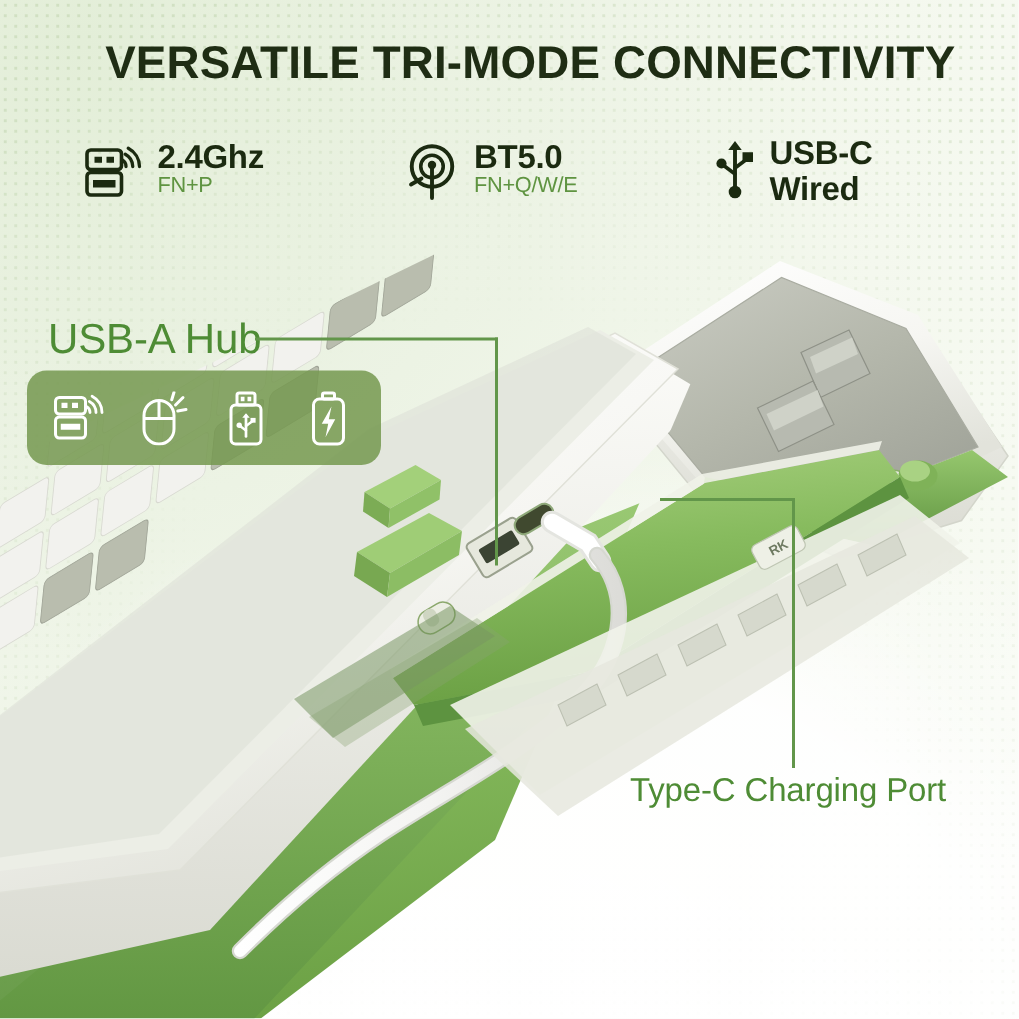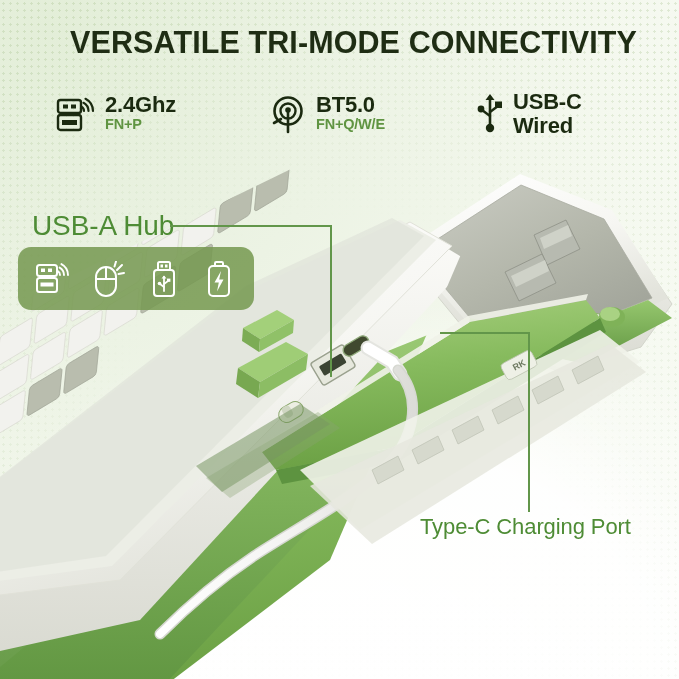--- a/index.html
+++ b/index.html
@@ -60,21 +60,21 @@
   .mode.m1{ width:215px; }
   .mode.m2{ width:205px; }
   .mode.m3{ width:150px; }
   .mode .glyph{ flex:0 0 auto; padding-top:2px; }
   .mode .txt{ line-height:1; }
   .mode .big{
     font-size:22px; font-weight:bold; color:#1b2a10; letter-spacing:-.2px;
     white-space:nowrap;
   }
   .mode .sub{
-    margin-top:4px; font-size:14.5px; font-weight:bold;
+    margin-top:4px; font-size:14.5px; font-weight:normal;
     color:#5f9441; letter-spacing:-.2px; white-space:nowrap;
   }
   .mode .big.two{ line-height:1.08; }
 
   
   #photo{ position:absolute; inset:0; pointer-events:none; }
 
   
   .callout-label{
     position:absolute;

